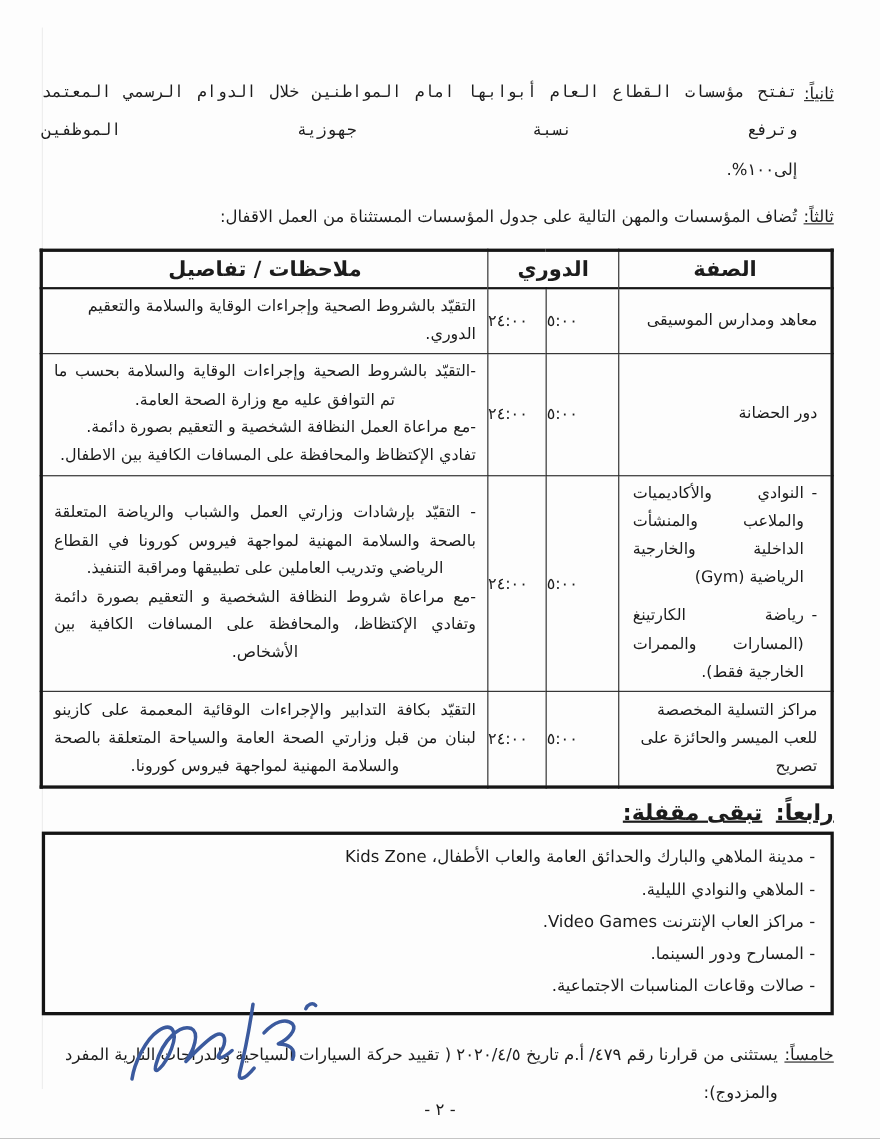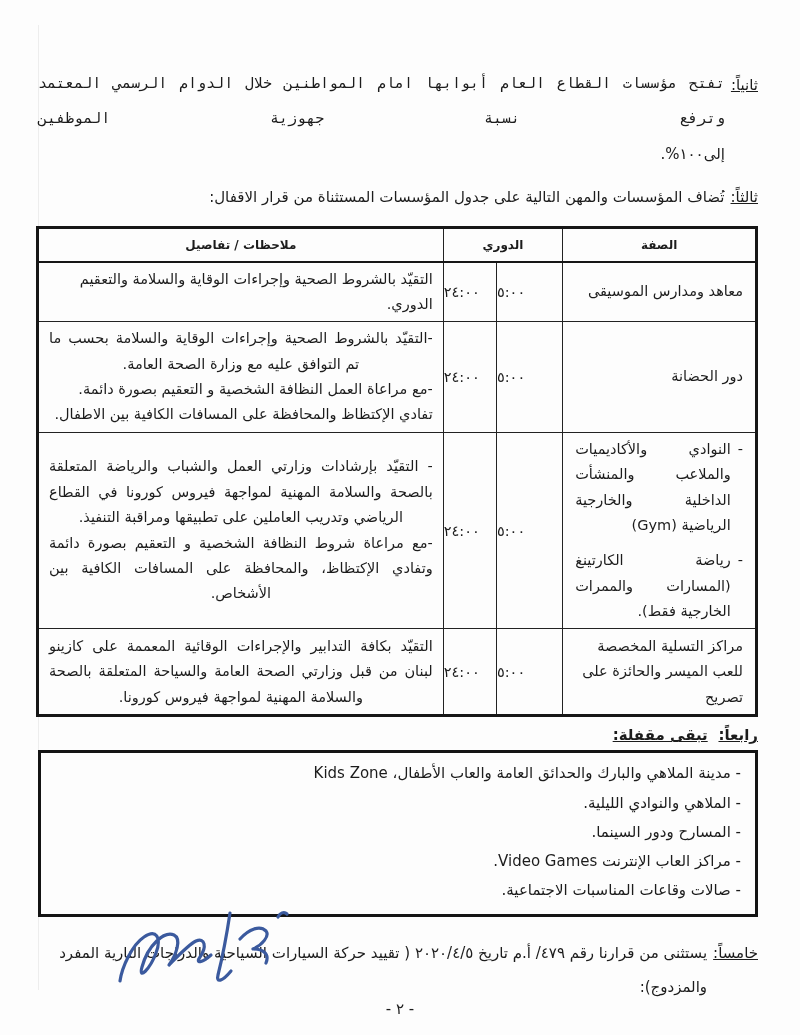--- a/index.html
+++ b/index.html
@@ -41,34 +41,34 @@
     border:3px solid #161616;
     table-layout:fixed;
   }
   table.main th, table.main td {
     border:1.5px solid #222;
     vertical-align:middle;
     font-size:14.5px;
   }
   table.main th {
     font-weight:bold; text-align:center;
-    font-size:12px; height:34px;
+    font-size:19px; height:34px;
     border-bottom:2px solid #161616;
   }
   td.attr  { text-align:right; padding:4px 12px; line-height:1.75; }
   td.time  { text-align:left; font-size:14px; letter-spacing:1px; }
   td.notes { padding:4px 10px; line-height:1.75; }
   .nbold   { font-weight:normal; text-align:justify; text-align-last:center; }
   .nreg    { text-align:right; }
   .attr-item { display:flex; gap:7px; align-items:flex-start; }
   .attr-item .marker { flex:0 0 auto; }
   .attr-item .atext { flex:1; text-align:justify; text-align-last:right; }
 
   
-  #sec-fourth-head { margin-top:9px; font-size:15px; text-align:right; }
+  #sec-fourth-head { margin-top:9px; font-size:20px; text-align:right; }
   #sec-fourth-head .hlabel, #sec-fourth-head .htitle {
     font-weight:bold; text-decoration:underline;
   }
   .closed-box {
     margin-top:6px;
     border:3.5px solid #141414;
     padding:6px 14px 8px;
     font-size:15px; line-height:1.95;
     text-align:right;
   }
@@ -101,21 +101,21 @@
     <div class="hpara" id="sec-second">
       <span class="hlabel">ثانياً:</span>
       <div class="hbody">
         <div class="just-full">تفتح مؤسسات القطاع العام أبوابها امام المواطنين خلال الدوام الرسمي المعتمد وترفع نسبة جهوزية الموظفين</div>
         <div class="line2">إلى١٠٠%.</div>
       </div>
     </div>
 
     <div class="hpara" id="sec-third">
       <span class="hlabel">ثالثاً:</span>
-      <div class="hbody">تُضاف المؤسسات والمهن التالية على جدول المؤسسات المستثناة من قرار الاقفال:</div>
+      <div class="hbody">تُضاف المؤسسات والمهن التالية على جدول المؤسسات المستثناة من العمل الاقفال:</div>
     </div>
 
     <table class="main">
       <colgroup>
         <col style="width:193px">
           <col style="width:66px">
           <col style="width:53px">
           <col style="width:404px">
       </colgroup>
       <thead>
@@ -171,22 +171,22 @@
       </tbody>
     </table>
 
     <div id="sec-fourth-head">
       <span class="hlabel">رابعاً:</span>
       <span class="htitle">تبقى مقفلة:</span>
     </div>
     <div class="closed-box">
       <span class="item">- مدينة الملاهي والبارك والحدائق العامة والعاب الأطفال، Kids Zone</span>
       <span class="item">- الملاهي والنوادي الليلية.</span>
+      <span class="item">- مراكز العاب الإنترنت Video Games.</span>
       <span class="item">- المسارح ودور السينما.</span>
-      <span class="item">- مراكز العاب الإنترنت Video Games.</span>
       <span class="item">- صالات وقاعات المناسبات الاجتماعية.</span>
     </div>
 
     <div class="hpara" id="sec-fifth">
       <span class="hlabel">خامساً:</span>
       <div class="hbody" style="text-align:right;">يستثنى من قرارنا رقم ٤٧٩/ أ.م تاريخ ٢٠٢٠/٤/٥ ( تقييد حركة السيارات السياحية والدراجات النارية المفرد والمزدوج):</div>
     </div>
 
   </div>
 

